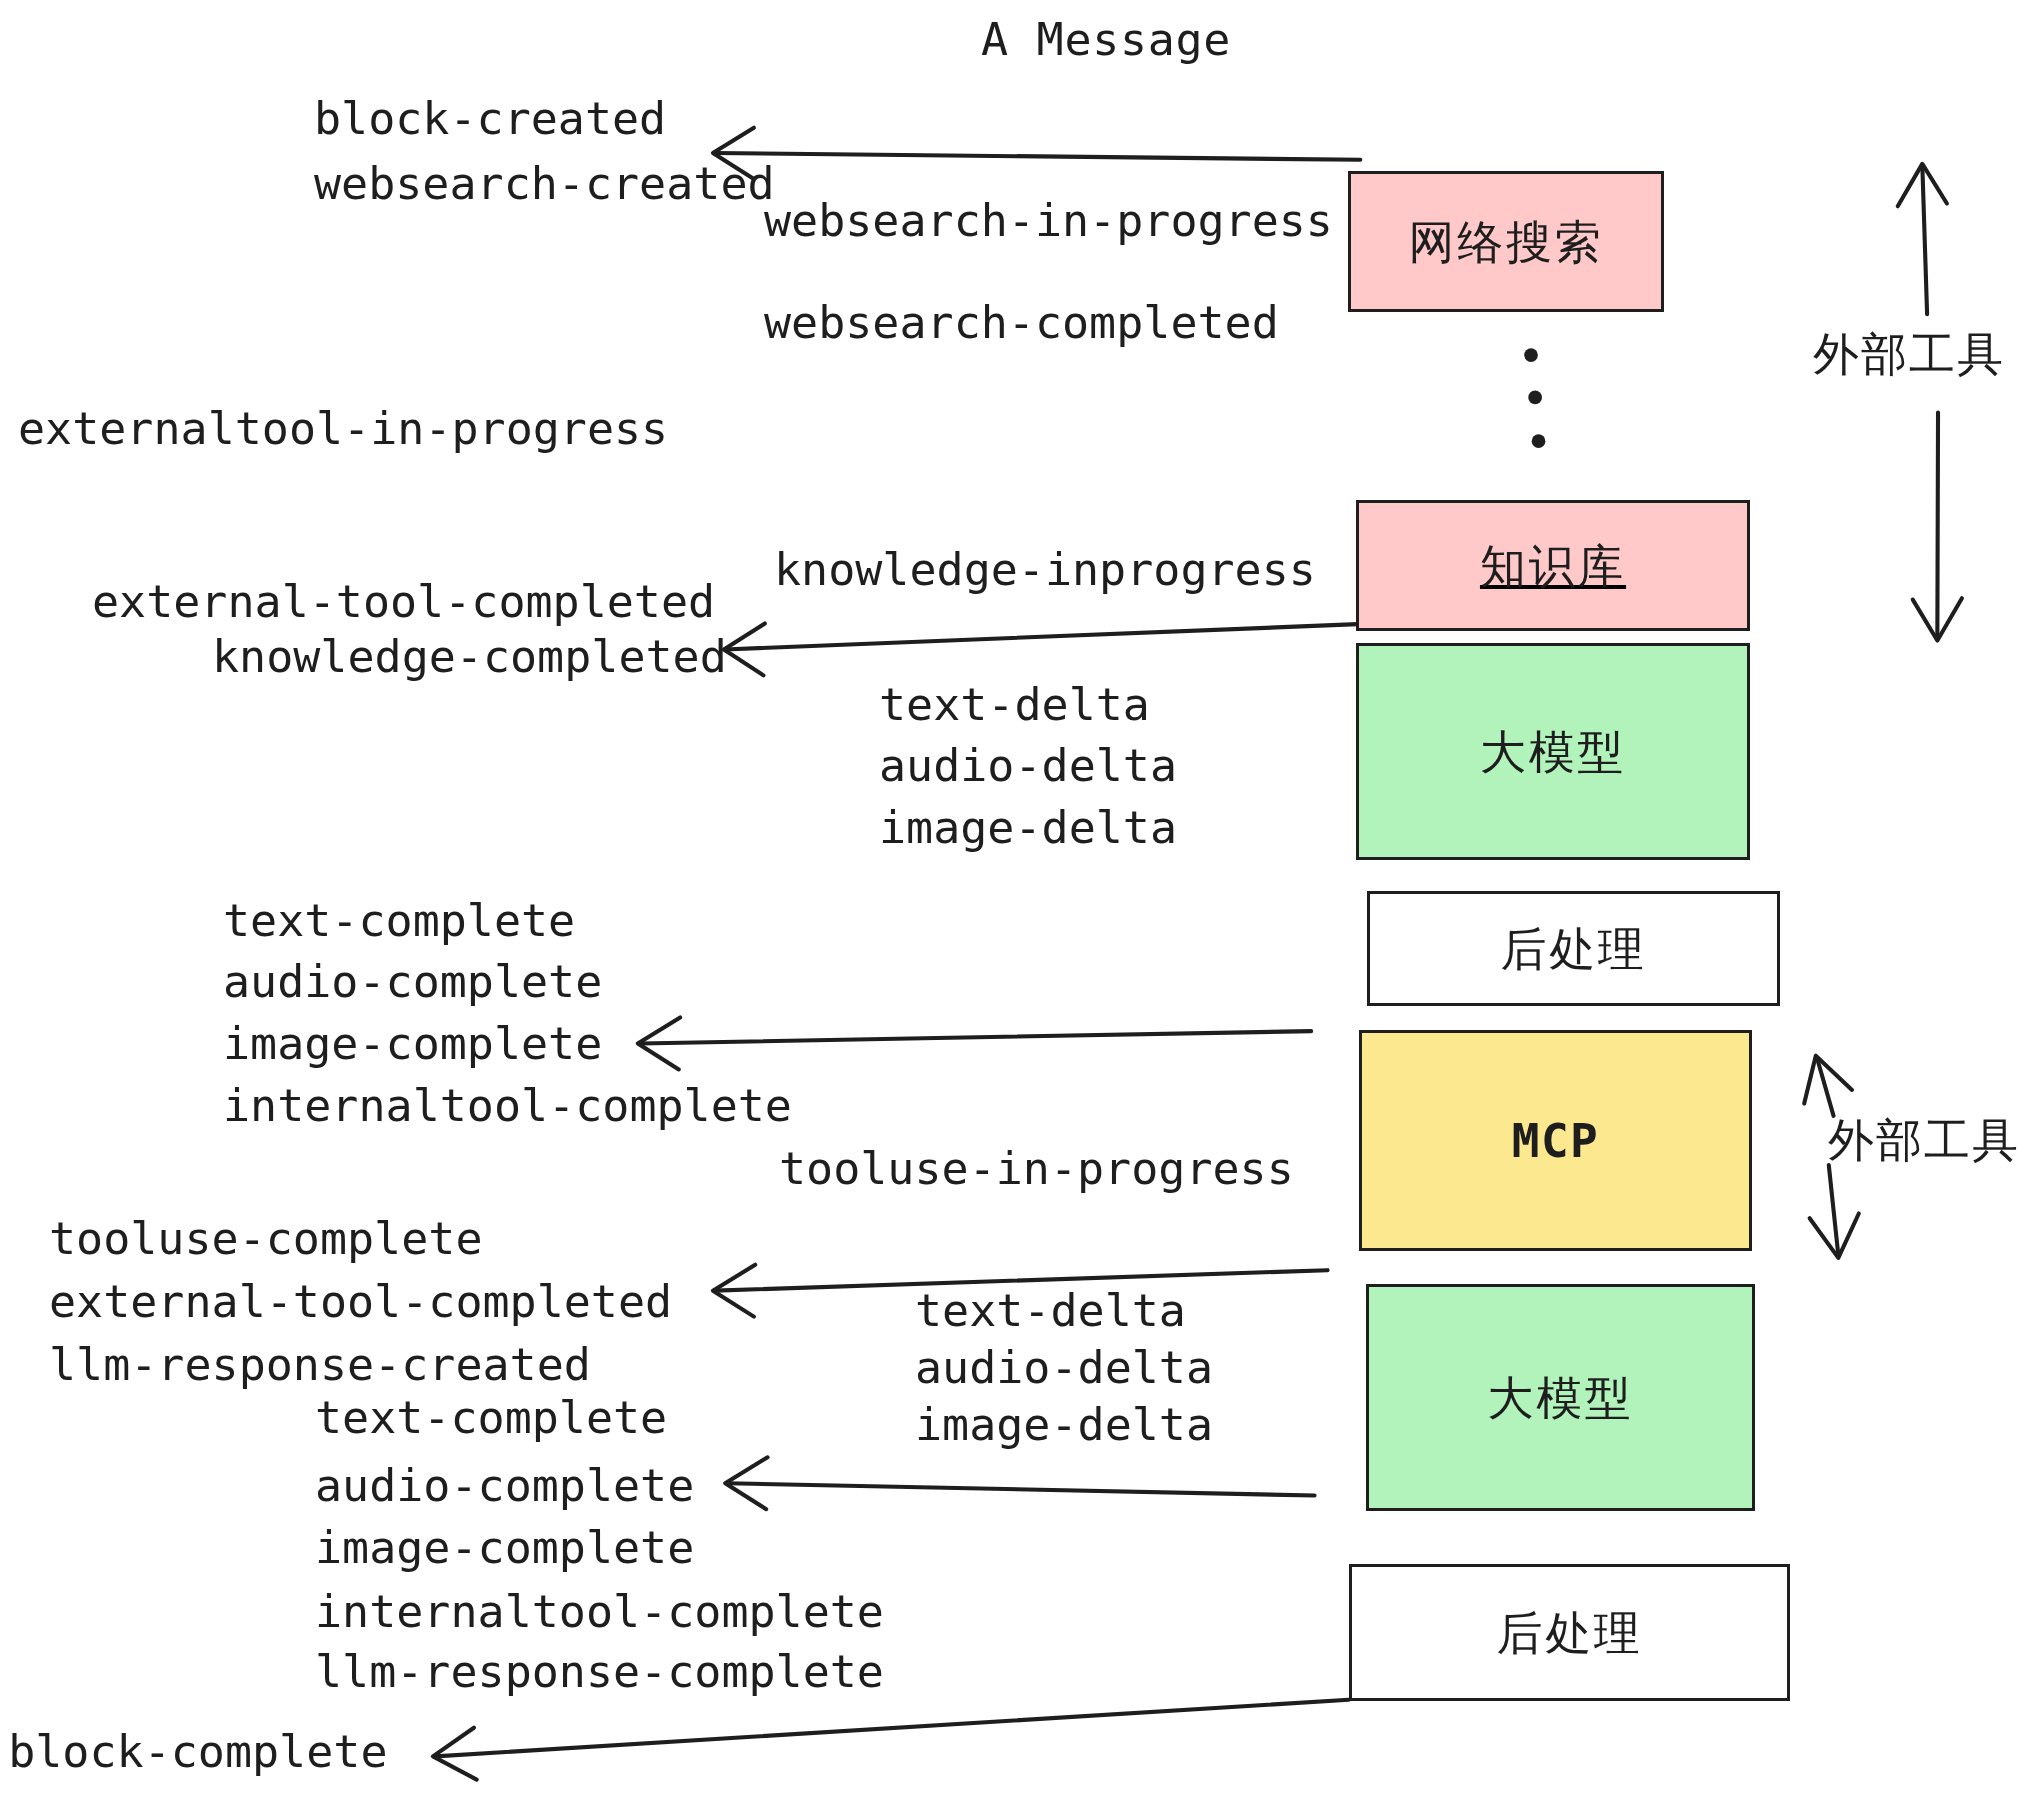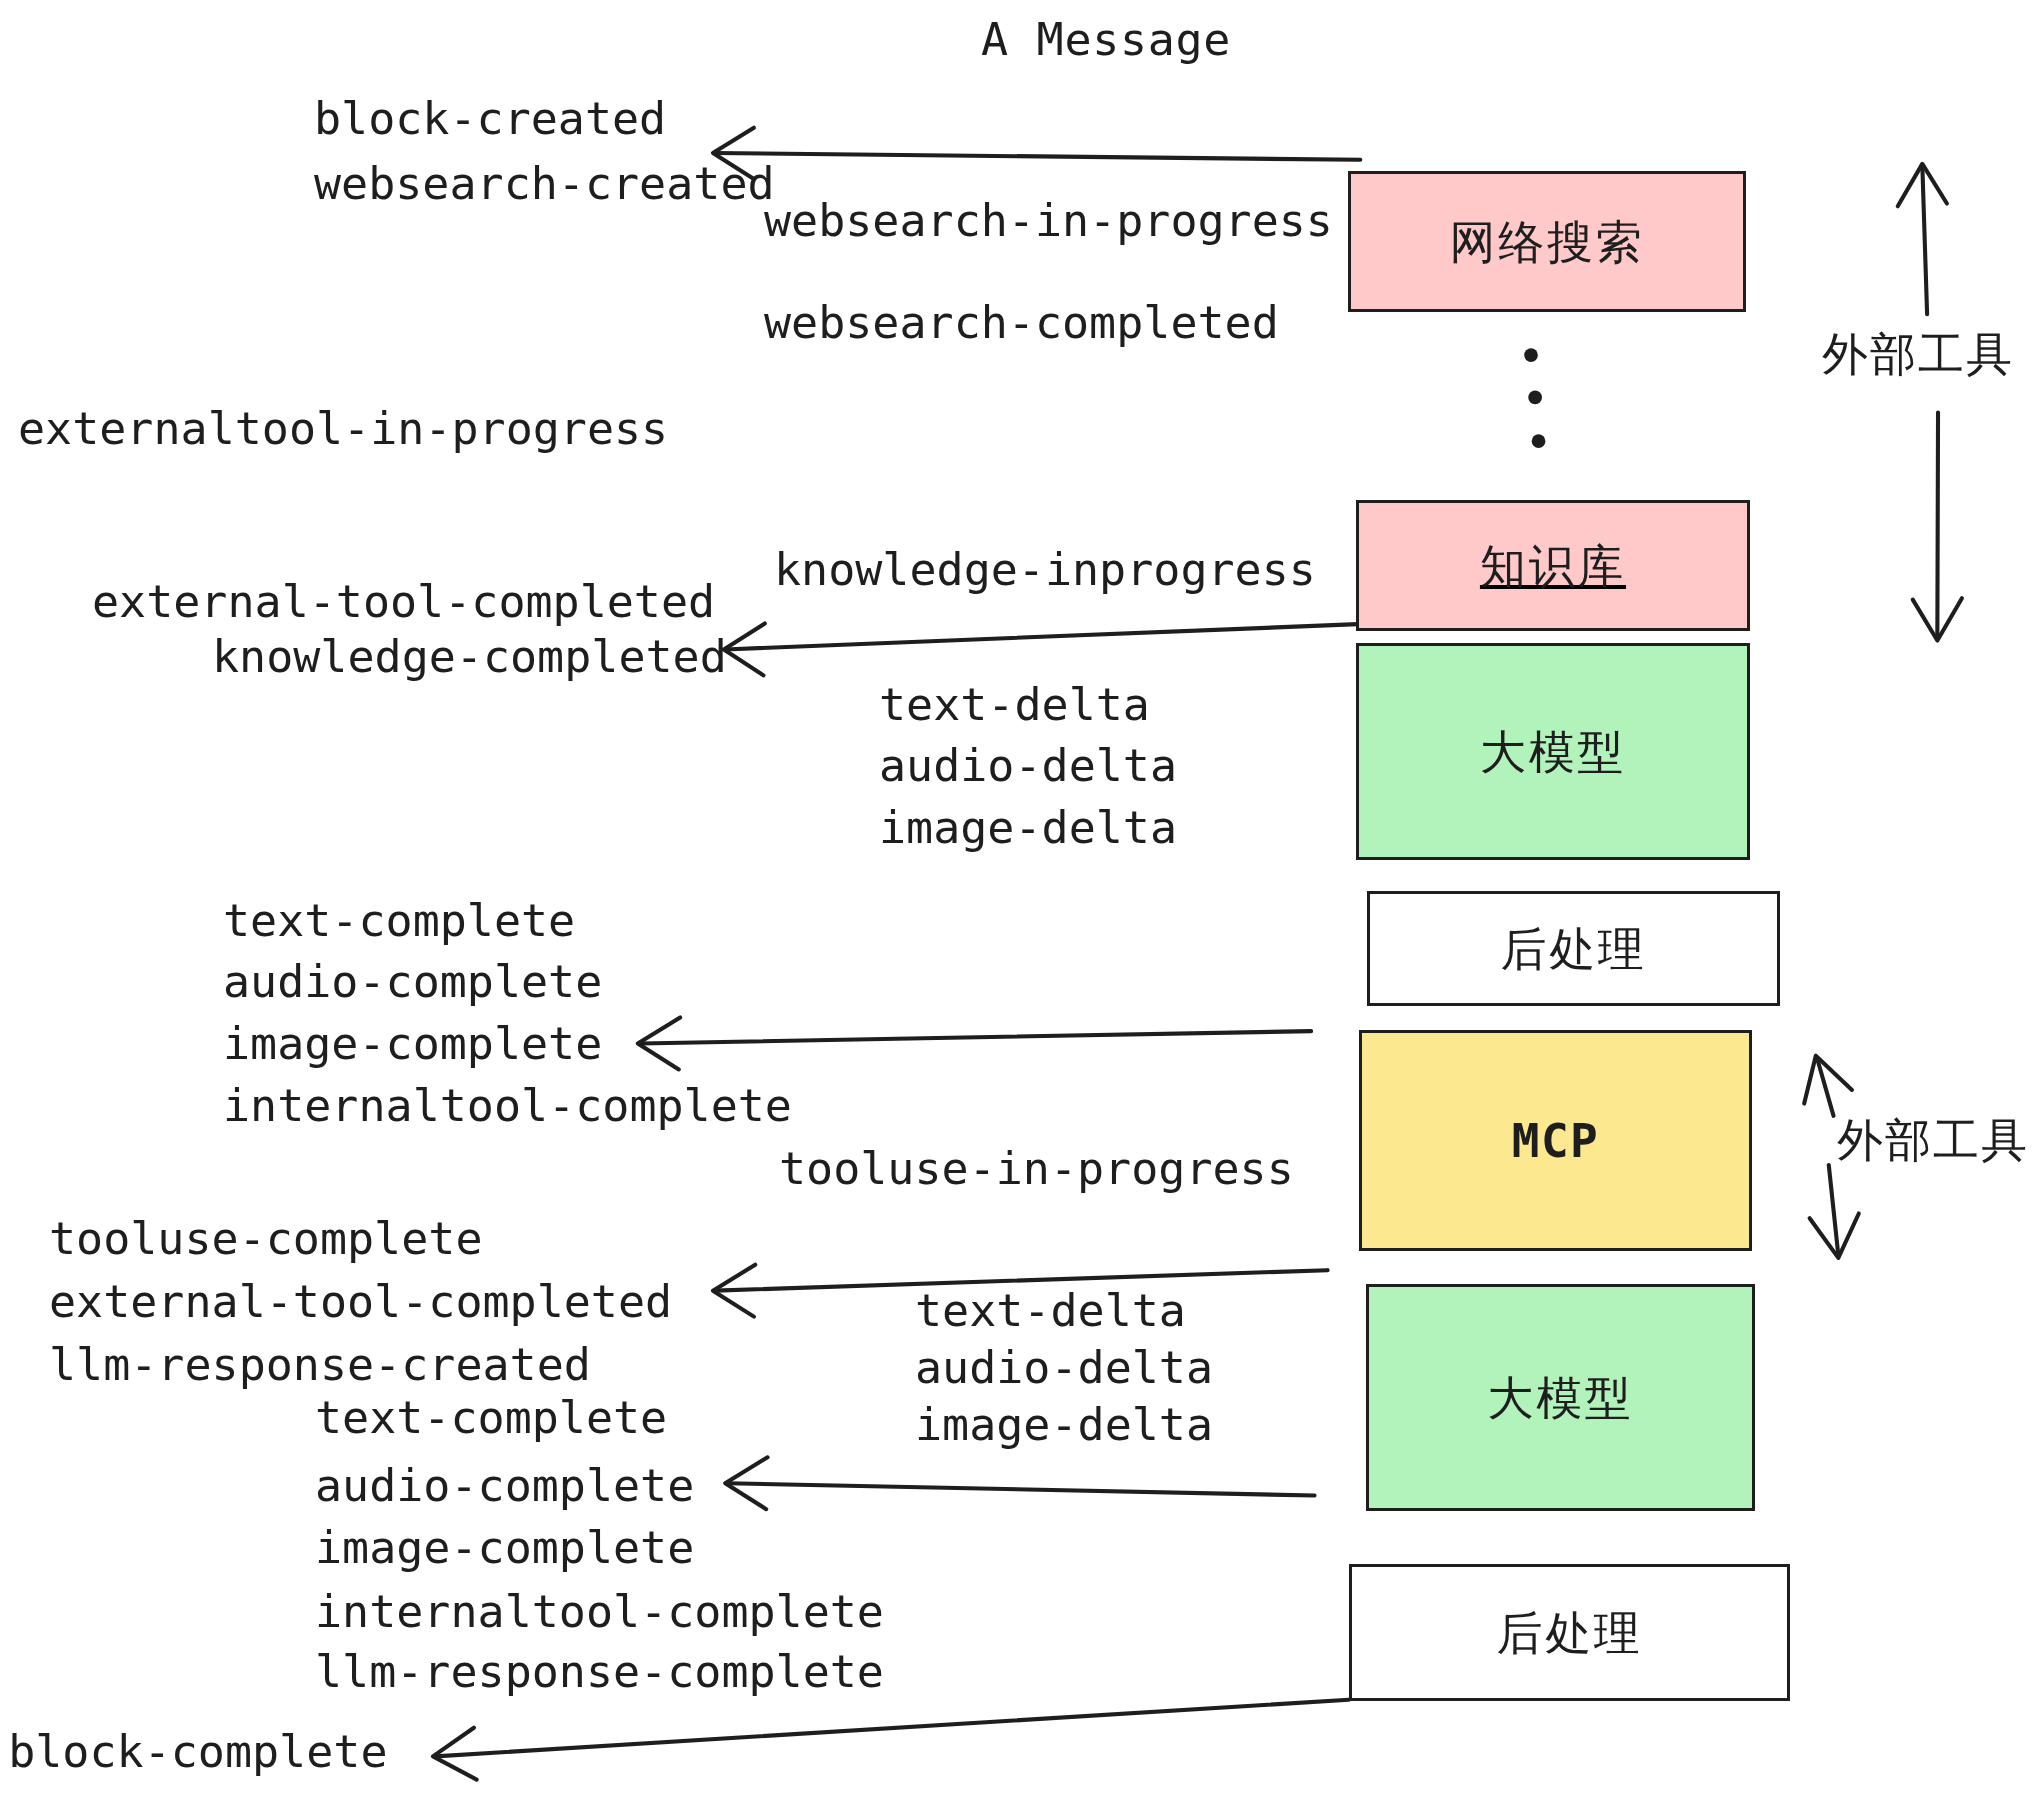--- a/index.html
+++ b/index.html
@@ -50,21 +50,20 @@
     font: 46px/1 "DejaVu Sans Mono", monospace;
     letter-spacing: 1.4px;
     font-weight: 600;
   }
   .side-label {
     position: absolute;
     font: 46px/1 "Liberation Sans", sans-serif;
     color: #1e1e1e;
     letter-spacing: 2px;
     white-space: nowrap;
-    margin-left: 9px;
   }
   .arrow-stroke { stroke: #1e1e1e; stroke-width: 6; fill: none; stroke-linecap: round; stroke-linejoin: round; }
   .dot { fill: #1e1e1e; }
 </style>
 </head>
 <body>
 
 <div class="canvas">
 
   <svg class="layer" viewBox="0 0 2980 2630">
@@ -154,21 +153,21 @@
   <span class="ev" style="left:915px;top:1397px">image-delta</span>
 
   <span class="ev" style="left:315px;top:1390px">text-complete</span>
   <span class="ev" style="left:315px;top:1458px">audio-complete</span>
   <span class="ev" style="left:315px;top:1520px">image-complete</span>
   <span class="ev" style="left:315px;top:1584px">internaltool-complete</span>
   <span class="ev" style="left:315px;top:1644px">llm-response-complete</span>
 
   <span class="ev" style="left:8.2px;top:1724px">block-complete</span>
 
-  <div class="box" style="left: 1348px; top: 171px; width: 398px; height: 141px; background-color: rgb(255, 201, 201);">
+  <div class="box" style="left: 1348px; top: 171px; width: 316px; height: 141px; background-color: rgb(255, 201, 201);">
     <span class="box-label">网络搜索</span>
   </div>
   <div class="box" style="left: 1356px; top: 500px; width: 394px; height: 131px; background-color: rgb(255, 201, 201); text-decoration: underline;">
     <span class="box-label">知识库</span>
   </div>
   <div class="box" style="left: 1356px; top: 643px; width: 394px; height: 217px; background-color: rgb(178, 242, 187);">
     <span class="box-label">大模型</span>
   </div>
   <div class="box" style="left: 1367px; top: 891px; width: 413px; height: 115px; background-color: rgb(255, 255, 255);">
     <span class="box-label">后处理</span>

